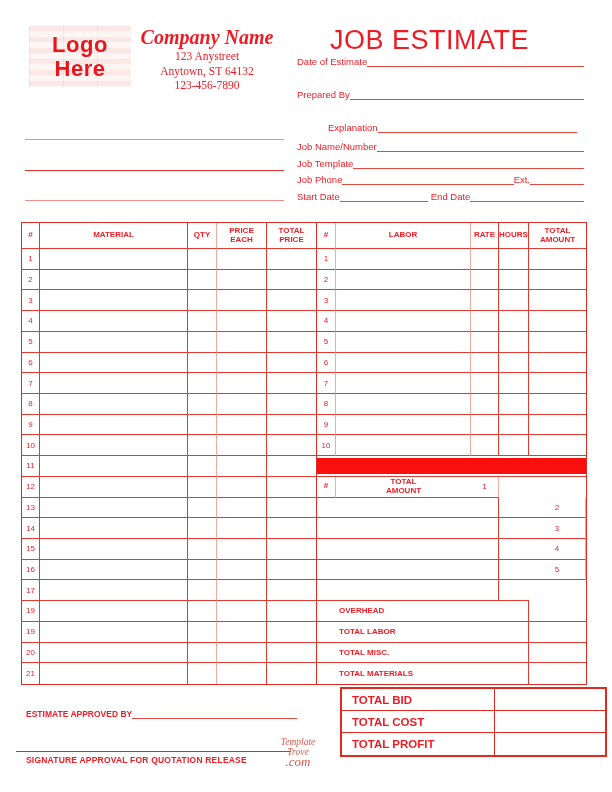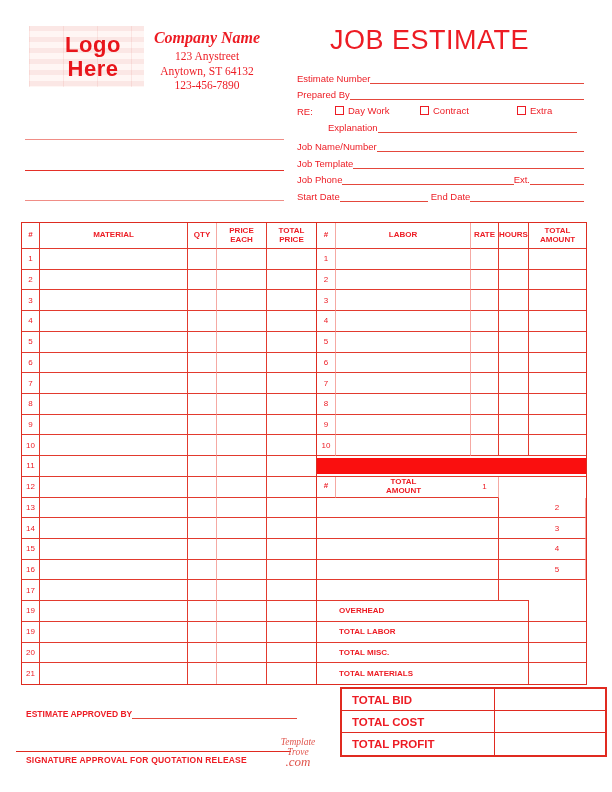--- a/index.html
+++ b/index.html
@@ -7,26 +7,25 @@
     position:relative;width:612px;height:792px;background:#ffffff;
     font-family:"Liberation Sans", sans-serif;color:#ed1c24;overflow:hidden;margin:0 auto;
   }
   
   .logo-box{
     position:absolute;left:29px;top:26px;width:102px;height:61px;
     display:flex;align-items:center;justify-content:center;text-align:center;
     background:
       repeating-linear-gradient(90deg, rgba(226,120,112,.14) 0 1px, transparent 1px 34px),
       repeating-linear-gradient(180deg, #fbe7e5 0 5px, #fff6f4 5px 11px);
-    padding-left: 13px;
   }
   .logo-text{font-size:22px;font-weight:bold;line-height:24px;color:#e8151b;letter-spacing:.5px;}
   .company{position:absolute;left:128px;top:26px;width:158px;text-align:center;}
   .company-name{font-family:"Liberation Serif", serif;font-style:italic;font-weight:bold;
-    font-size:16px;line-height:23px;white-space:nowrap;}
+    font-size:20px;line-height:23px;white-space:nowrap;}
   .company-addr{font-family:"Liberation Serif", serif;font-size:11.5px;line-height:14.5px;}
   .form-title{position:absolute;left:330px;top:25px;width:212px;text-align:left;
     font-size:27px;font-weight:normal;letter-spacing:.5px;white-space:nowrap;}
   
   .frow{position:absolute;left:297px;width:287px;height:14px;display:flex;align-items:flex-end;
     font-size:9.5px;line-height:11px;}
   .frow .lbl{white-space:nowrap;}
   .frow .uline{flex:1;border-bottom:1px solid #e4483c;align-self:stretch;}
   .uline.fixed88{flex:0 0 88px;}
   .uline.fixed54{flex:0 0 54px;}
@@ -88,42 +87,27 @@
 
   <div class="company">
     <div class="company-name">Company Name</div>
     <div class="company-addr">123 Anystreet</div>
     <div class="company-addr">Anytown, ST 64132</div>
     <div class="company-addr">123-456-7890</div>
   </div>
 
   <div class="form-title">JOB ESTIMATE</div>
 
-  <div class="frow" style="top:70px">
-    <span class="lbl">Estimate Number</span>
+  <div class="frow" style="top:53px">
+    <span class="lbl">Date of Estimate</span>
     <span class="uline"></span>
   </div>
   <div class="frow" style="top:86px">
     <span class="lbl">Prepared By</span>
     <span class="uline"></span>
-  </div>
-  <div class="frow" style="top:103px">
-    <span class="lbl">RE:</span>
-    <span class="cbx-group" style="left:38px">
-      <span class="cbx"></span>
-      <span>Day Work</span>
-    </span>
-    <span class="cbx-group" style="left:123px">
-      <span class="cbx"></span>
-      <span>Contract</span>
-    </span>
-    <span class="cbx-group" style="left:220px">
-      <span class="cbx"></span>
-      <span>Extra</span>
-    </span>
   </div>
   <div class="frow" style="top:119px;left:328px;width:249px">
     <span class="lbl">Explanation</span>
     <span class="uline"></span>
   </div>
   <div class="frow" style="top:138px">
     <span class="lbl">Job Name/Number</span>
     <span class="uline"></span>
   </div>
   <div class="frow" style="top:155px">

